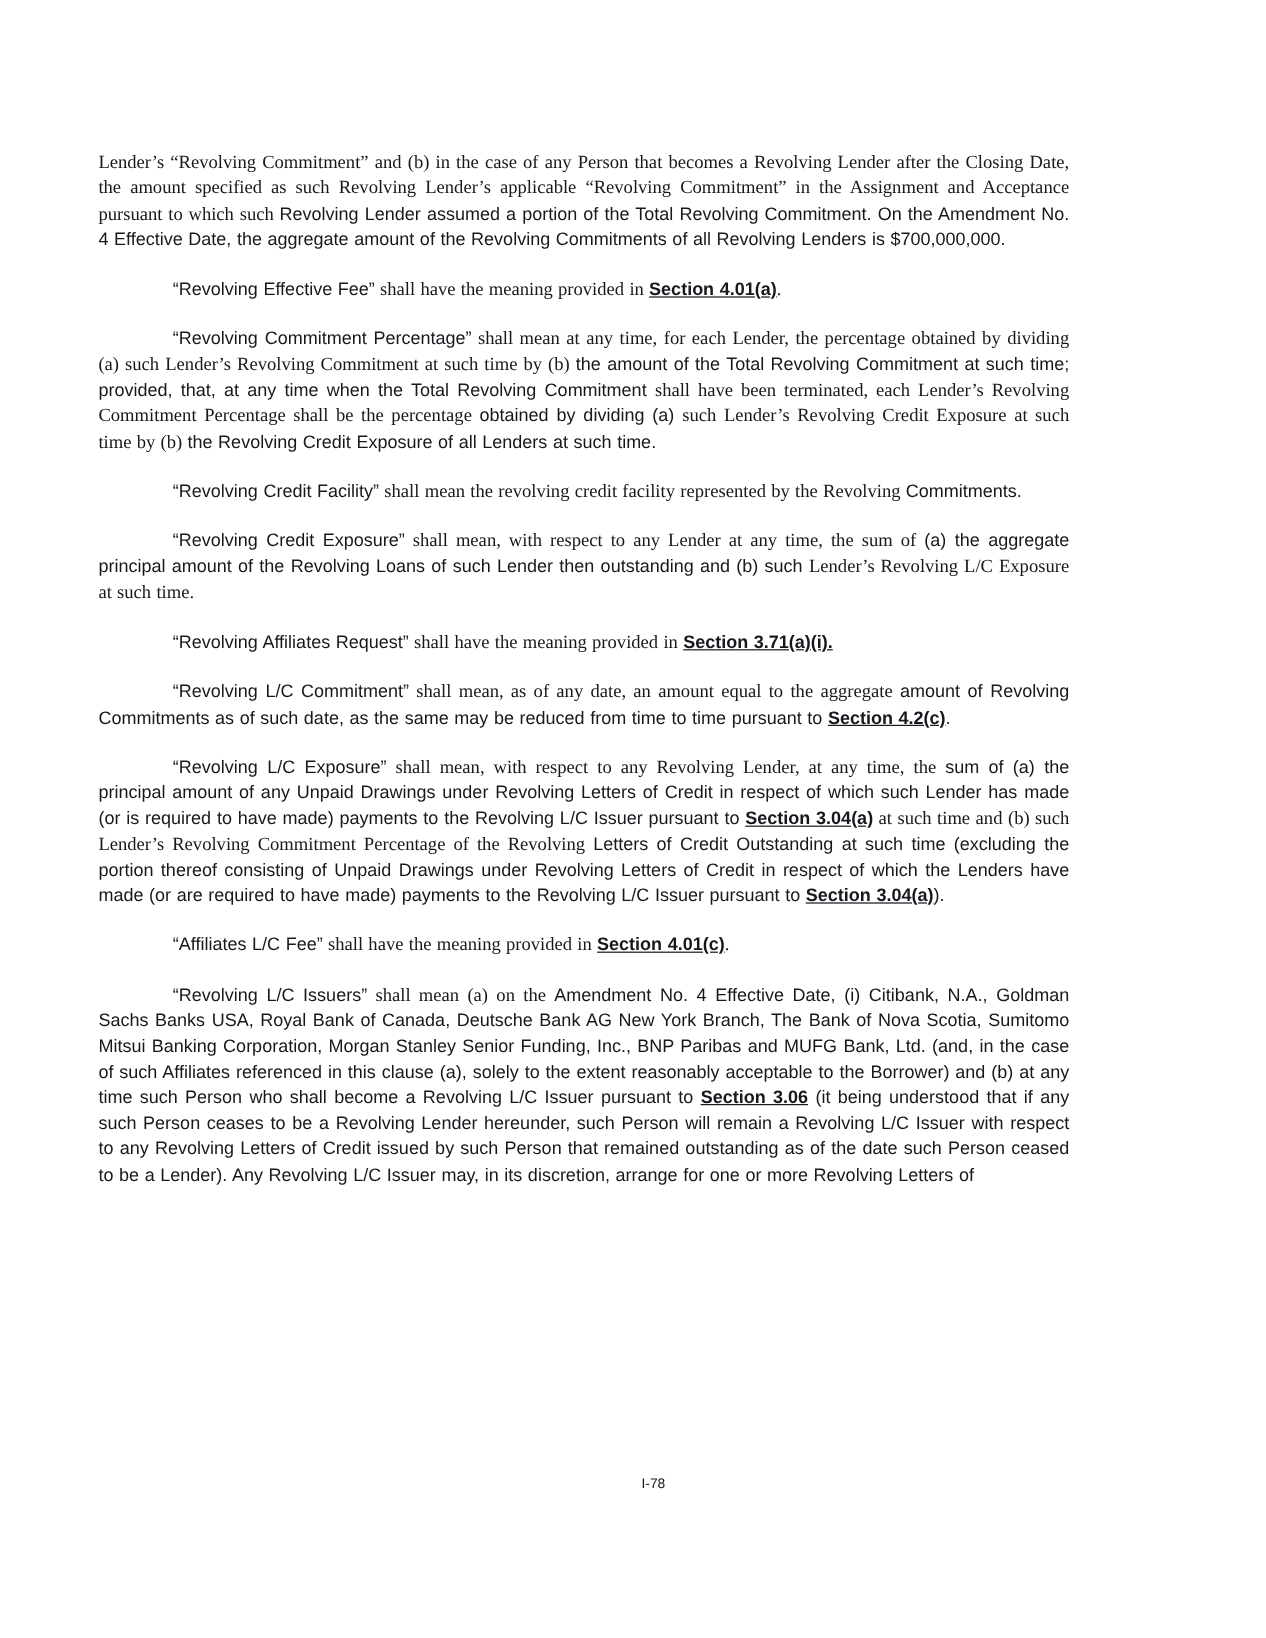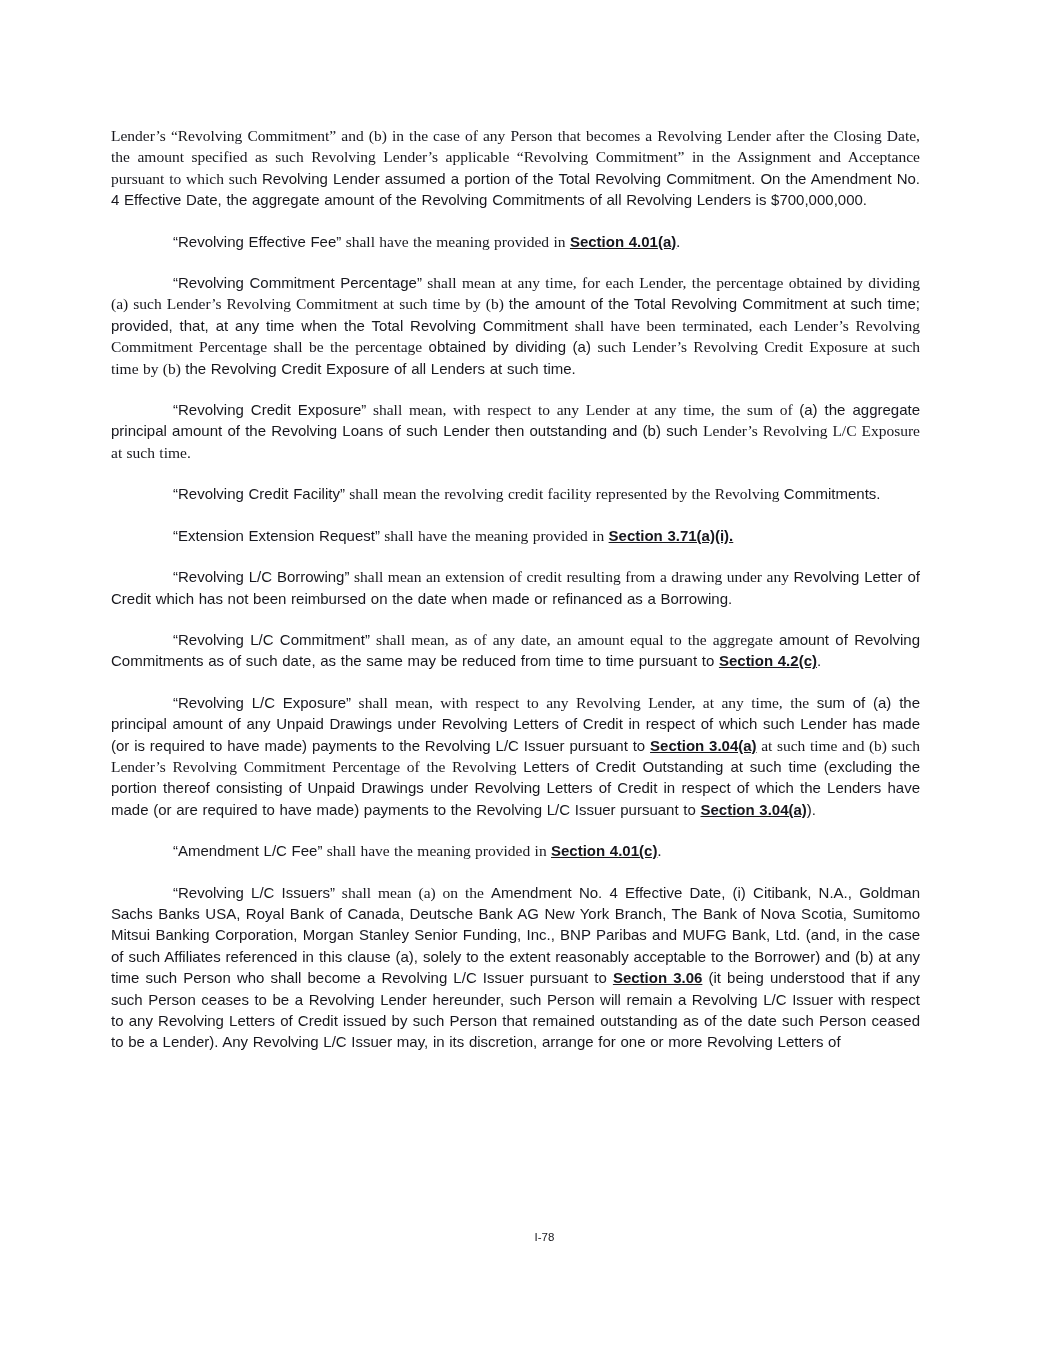--- a/index.html
+++ b/index.html
@@ -6,21 +6,21 @@
     margin: 0;
     padding: 0;
     background: #ffffff;
   }
   .page {
     position: relative;
     width: 1055px;
     height: 1365px;
     background: #ffffff;
     box-sizing: border-box;
-    padding: 125px 123px 0 111px;
+    padding: 125px 123px 0 82px;
     color: #17171d;
     overflow: hidden;
   }
   .doc-body {
     width: 809px;
   }
   .para {
     margin: 0 0 20px 0;
     text-align: justify;
     font-size: 15.5px;
@@ -53,23 +53,22 @@
   }
 </style>
 </head>
 <body>
 
 <div class="page">
   <div class="doc-body">
       <p class="para"><span class="serif">Lender’s “Revolving Commitment” and (b) in the case of any Person that becomes a Revolving Lender after the Closing Date, the amount specified as such Revolving Lender’s applicable “Revolving Commitment” in the Assignment and Acceptance pursuant to which such </span><span class="sans">Revolving Lender assumed a portion of the Total Revolving Commitment.  On the Amendment No. 4 Effective Date, the aggregate amount of the Revolving Commitments of all Revolving Lenders is $700,000,000.</span></p>
       <p class="para indent"><span class="sans">“Revolving Effective Fee”</span><span class="serif"> shall have the meaning provided in </span><span class="sans u">Section 4.01(a)</span><span class="serif">.</span></p>
       <p class="para indent"><span class="sans">“Revolving Commitment Percentage”</span><span class="serif"> shall mean at any time, for each Lender, the percentage obtained by dividing (a) such Lender’s Revolving Commitment at such time by (b) </span><span class="sans">the amount of the Total Revolving Commitment at such time; provided, that, at any time when the Total Revolving Commitment </span><span class="serif">shall have been terminated, each Lender’s Revolving Commitment Percentage shall be the percentage </span><span class="sans">obtained by dividing (a) </span><span class="serif">such Lender’s Revolving Credit Exposure at such time by (b) </span><span class="sans">the Revolving Credit Exposure of all Lenders at such time.</span></p>
+      <p class="para indent"><span class="sans">“Revolving Credit Facility”</span><span class="serif"> shall mean the revolving credit facility represented by the Revolving </span><span class="sans">Commitments.</span></p>
       <p class="para indent"><span class="sans">“Revolving Credit Exposure”</span><span class="serif"> shall mean, with respect to any Lender at any time, the sum of </span><span class="sans">(a) the aggregate principal amount of the Revolving Loans of such Lender then outstanding and (b) such </span><span class="serif">Lender’s Revolving L/C Exposure at such time.</span></p>
-      <p class="para indent"><span class="sans">“Revolving Credit Facility”</span><span class="serif"> shall mean the revolving credit facility represented by the Revolving </span><span class="sans">Commitments.</span></p>
-      <p class="para indent"><span class="sans">“Extension Extension Request”</span><span class="serif"> shall have the meaning provided in </span><span class="sans u">Section 3.71(a)(i).</span></p>
-      <p class="para indent"><span class="sans">“Revolving L/C Borrowing”</span><span class="serif"> shall mean an extension of credit resulting from a drawing under any </span><span class="sans">Revolving Letter of Credit which has not been reimbursed on the date when made or refinanced as a Borrowing.</span></p>
+      <p class="para indent"><span class="sans">“Revolving Affiliates Request”</span><span class="serif"> shall have the meaning provided in </span><span class="sans u">Section 3.71(a)(i).</span></p>
       <p class="para indent"><span class="sans">“Revolving L/C Commitment”</span><span class="serif"> shall mean, as of any date, an amount equal to the aggregate </span><span class="sans">amount of Revolving Commitments as of such date, as the same may be reduced from time to time pursuant to </span><span class="sans u">Section 4.2(c)</span><span class="sans">.</span></p>
       <p class="para indent"><span class="sans">“Revolving L/C Exposure”</span><span class="serif"> shall mean, with respect to any Revolving Lender, at any time, the </span><span class="sans">sum of (a) the principal amount of any Unpaid Drawings under Revolving Letters of Credit in respect of which such Lender has made (or is required to have made) payments to the Revolving L/C Issuer pursuant to </span><span class="sans u">Section 3.04(a)</span><span class="serif"> at such time and (b) such Lender’s Revolving Commitment Percentage of the Revolving </span><span class="sans">Letters of Credit Outstanding at such time (excluding the portion thereof consisting of Unpaid Drawings under Revolving Letters of Credit in respect of which the Lenders have made (or are required to have made) payments to the Revolving L/C Issuer pursuant to </span><span class="sans u">Section 3.04(a)</span><span class="sans">).</span></p>
-      <p class="para indent"><span class="sans">“Amendment L/C Fee”</span><span class="serif"> shall have the meaning provided in </span><span class="sans u">Section 4.01(c)</span><span class="serif">.</span></p>
+      <p class="para indent"><span class="sans">“Affiliates L/C Fee”</span><span class="serif"> shall have the meaning provided in </span><span class="sans u">Section 4.01(c)</span><span class="serif">.</span></p>
       <p class="para indent"><span class="sans">“Revolving L/C Issuers”</span><span class="serif"> shall mean (a) on the </span><span class="sans">Amendment No. 4 Effective Date, (i) Citibank, N.A., Goldman Sachs Banks USA, Royal Bank of Canada, Deutsche Bank AG New York Branch, The Bank of Nova Scotia, Sumitomo Mitsui Banking Corporation, Morgan Stanley Senior Funding, Inc., BNP Paribas and MUFG Bank, Ltd. (and, in the case of such Affiliates referenced in this clause (a), solely to the extent reasonably acceptable to the Borrower) and (b) at any time such Person who shall become a Revolving L/C Issuer pursuant to </span><span class="sans u">Section 3.06</span><span class="sans"> (it being understood that if any such Person ceases to be a Revolving Lender hereunder, such Person will remain a Revolving L/C Issuer with respect to any Revolving Letters of Credit issued by such Person that remained outstanding as of the date such Person ceased to be a Lender).  Any Revolving L/C Issuer may, in its discretion, arrange for one or more Revolving Letters of</span></p>
     </div>
   <div class="footer">I-78</div>
 </div>
 
 </body></html>

